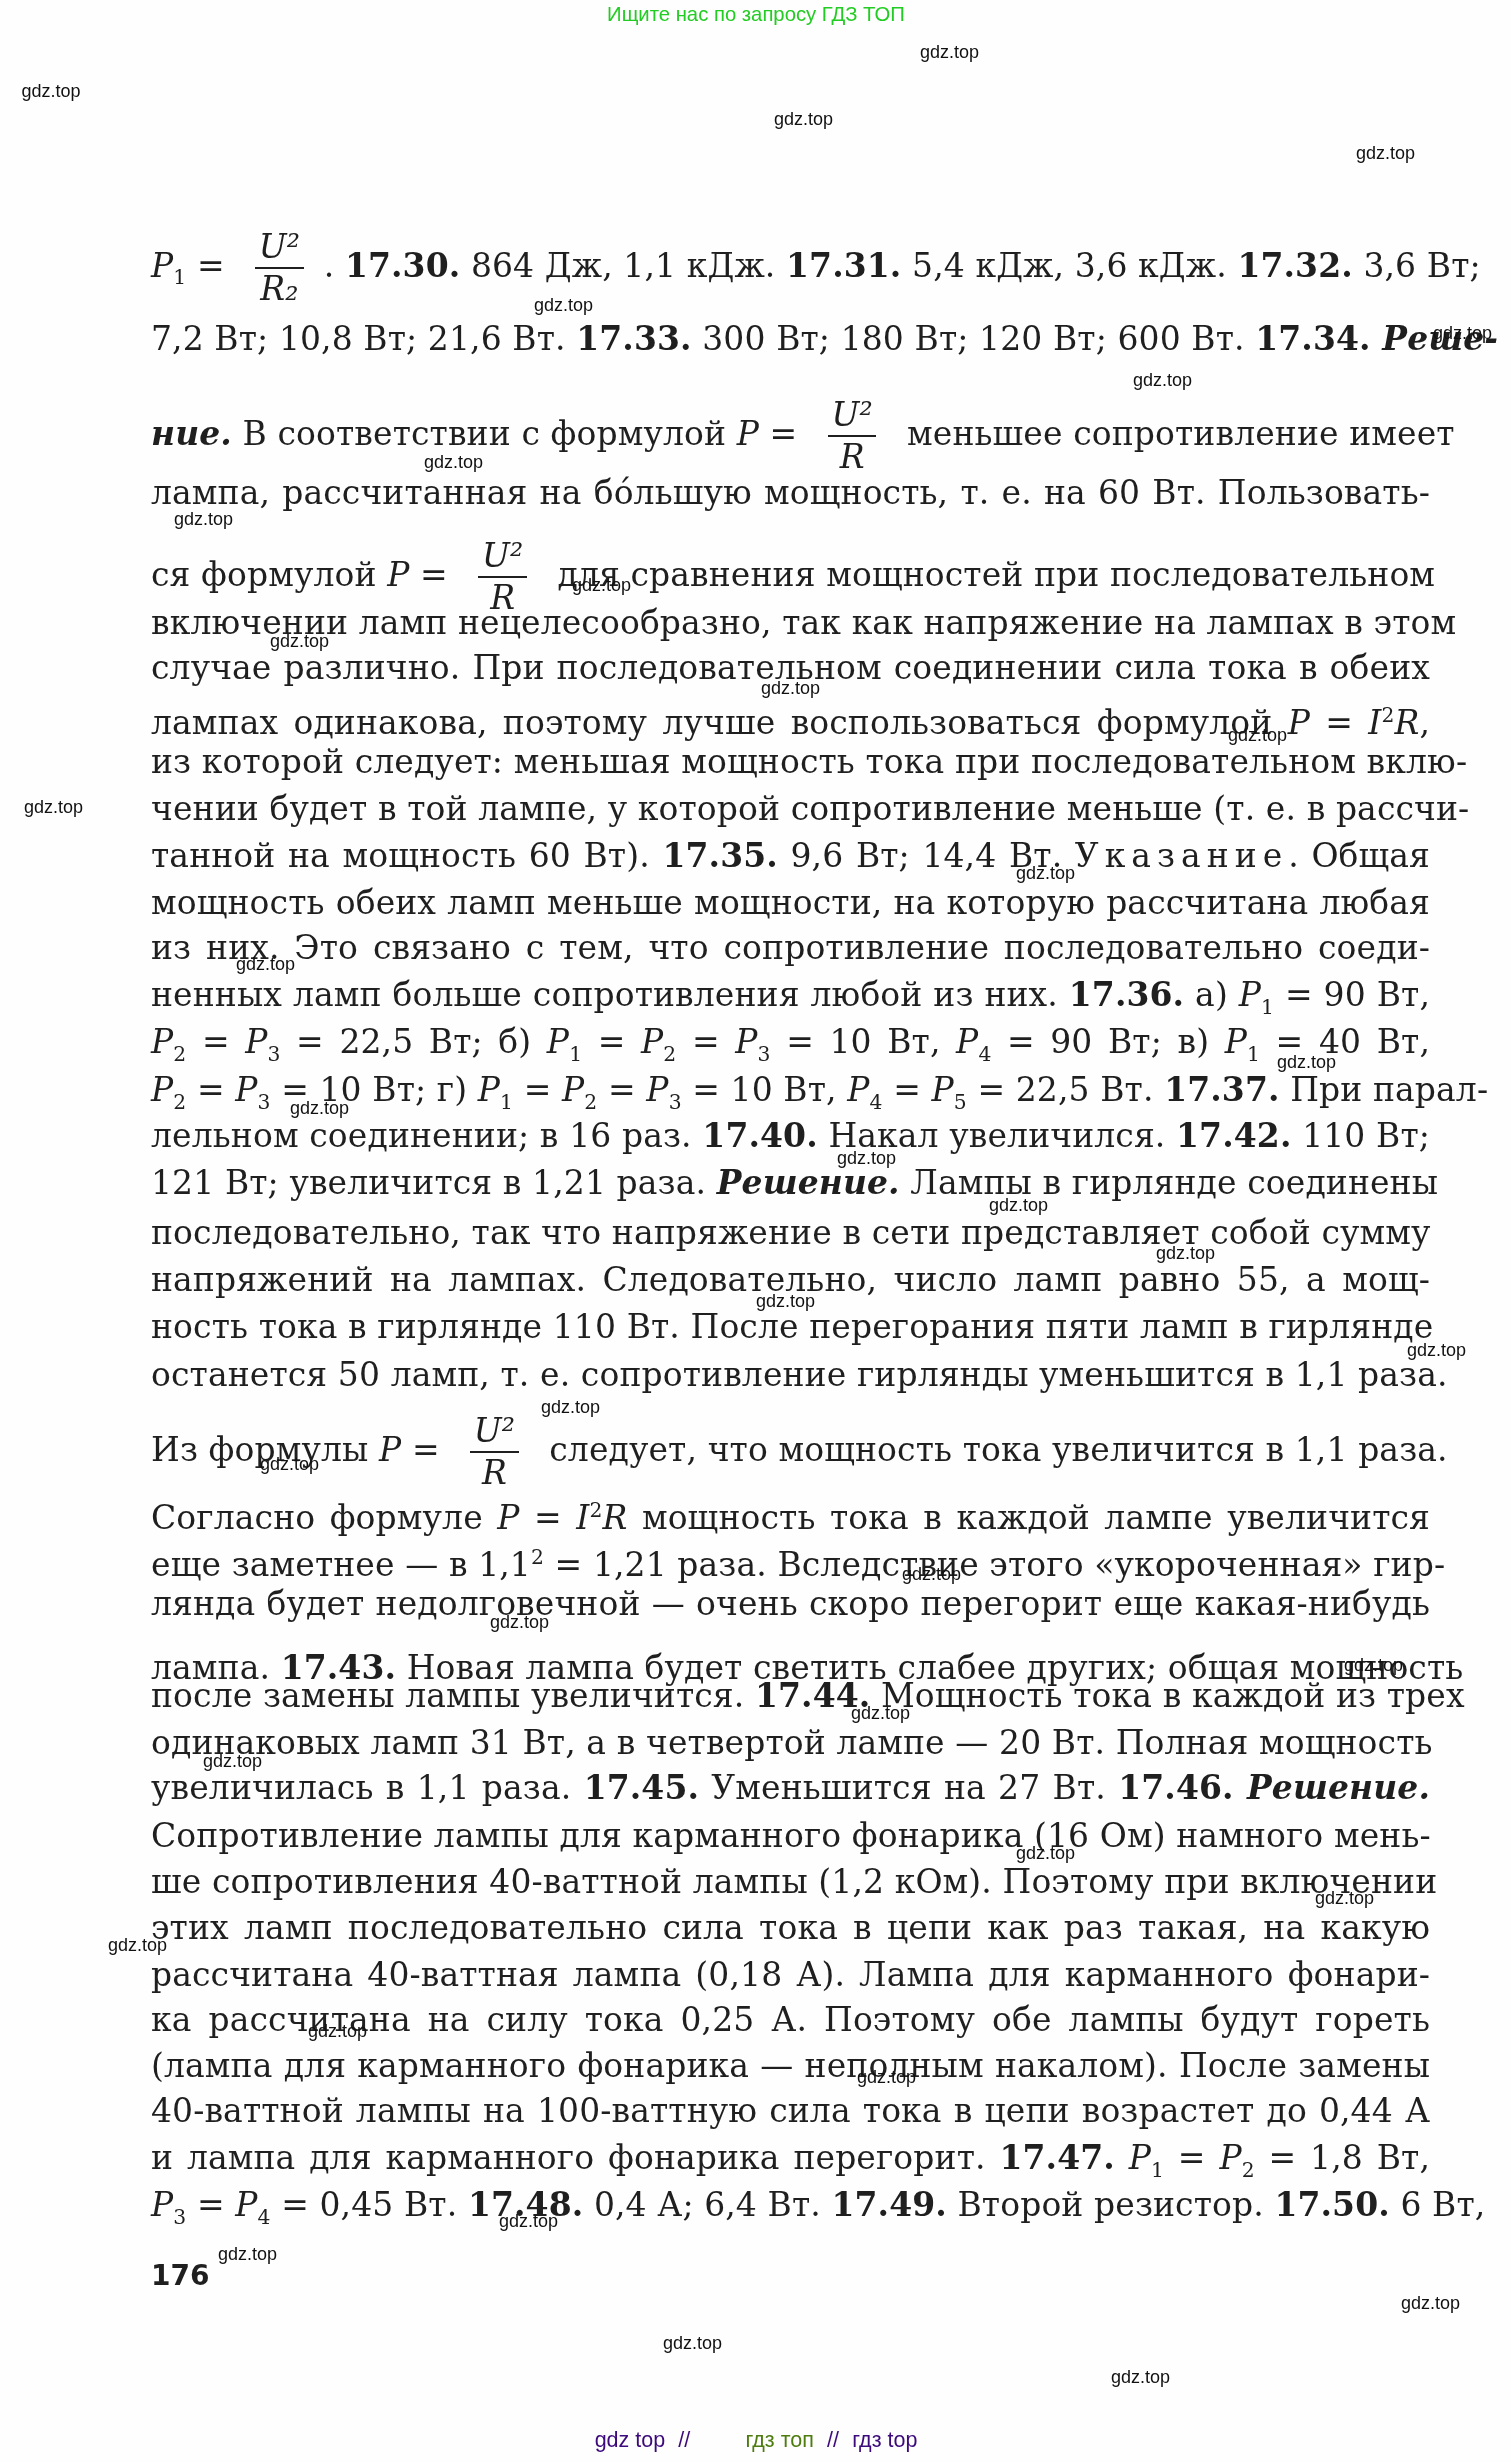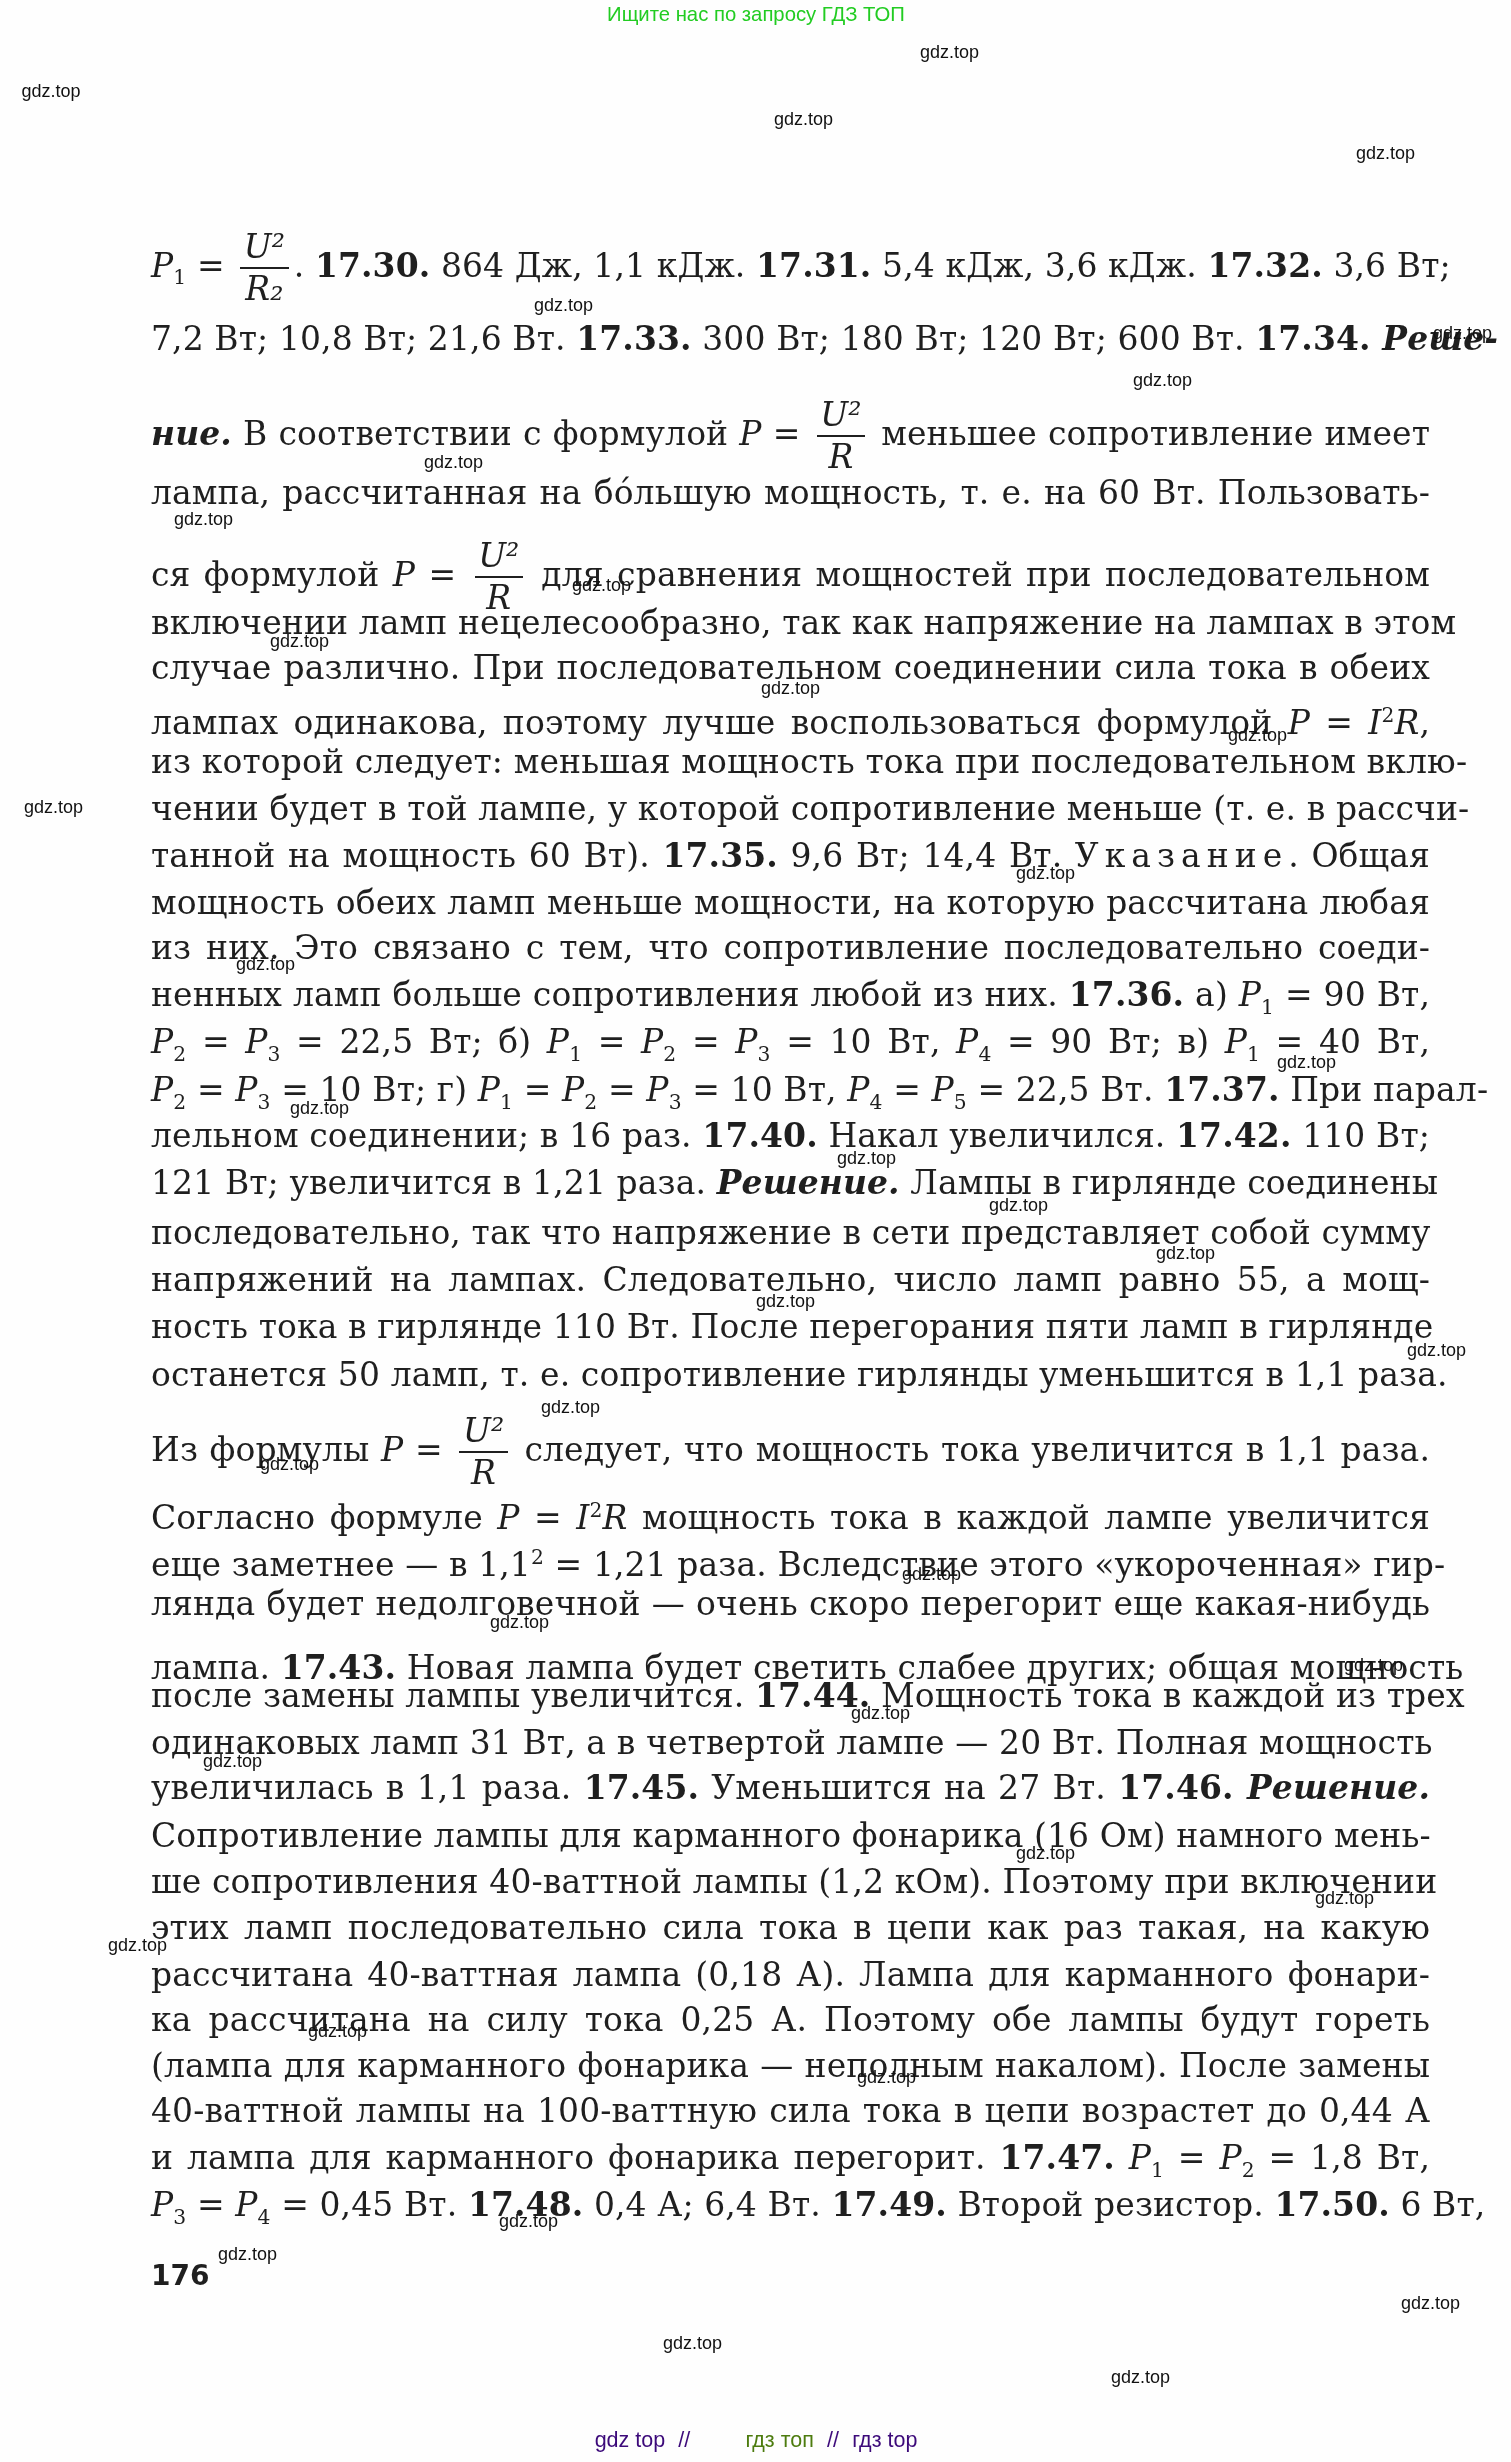--- a/index.html
+++ b/index.html
@@ -19,21 +19,21 @@
   .line {
     position: absolute; left: 0; width: 1279px; height: 48px;
     font-size: 33px; line-height: 48px; color: #1f1f1f;
     white-space: nowrap; text-align: justify; text-align-last: justify;
     letter-spacing: 0.1px;
   }
   .b { font-weight: bold; }
   .bi { font-weight: bold; font-style: italic; }
   .sp { letter-spacing: 6px; }
   .it { font-style: italic; }
-  .frac { display: inline-flex; flex-direction: column; align-items: center; vertical-align: middle; margin: 0 5px; line-height: 1; font-style: italic; }
+  .frac { display: inline-flex; flex-direction: column; align-items: center; vertical-align: middle; margin: 0 20px; line-height: 1; font-style: italic; }
   .frac .num { border-bottom: 2.4px solid #1f1f1f; padding: 0 3.6px 3.6px; font-size: 33px; }
   .frac .den { padding-top: 3.6px; font-size: 33px; }
   sub, sup { font-size: 20.3px; font-style: normal; }
   .pagenum {
     position: absolute; left: 151px; top: 2259px; font-family: "DejaVu Sans", sans-serif;
     font-weight: bold; font-size: 28px; color: #1f1f1f;
   }
   .wm {
     position: absolute; font-family: "Liberation Sans", sans-serif;
     font-size: 18px; color: #111; line-height: 20.3px; white-space: nowrap;

